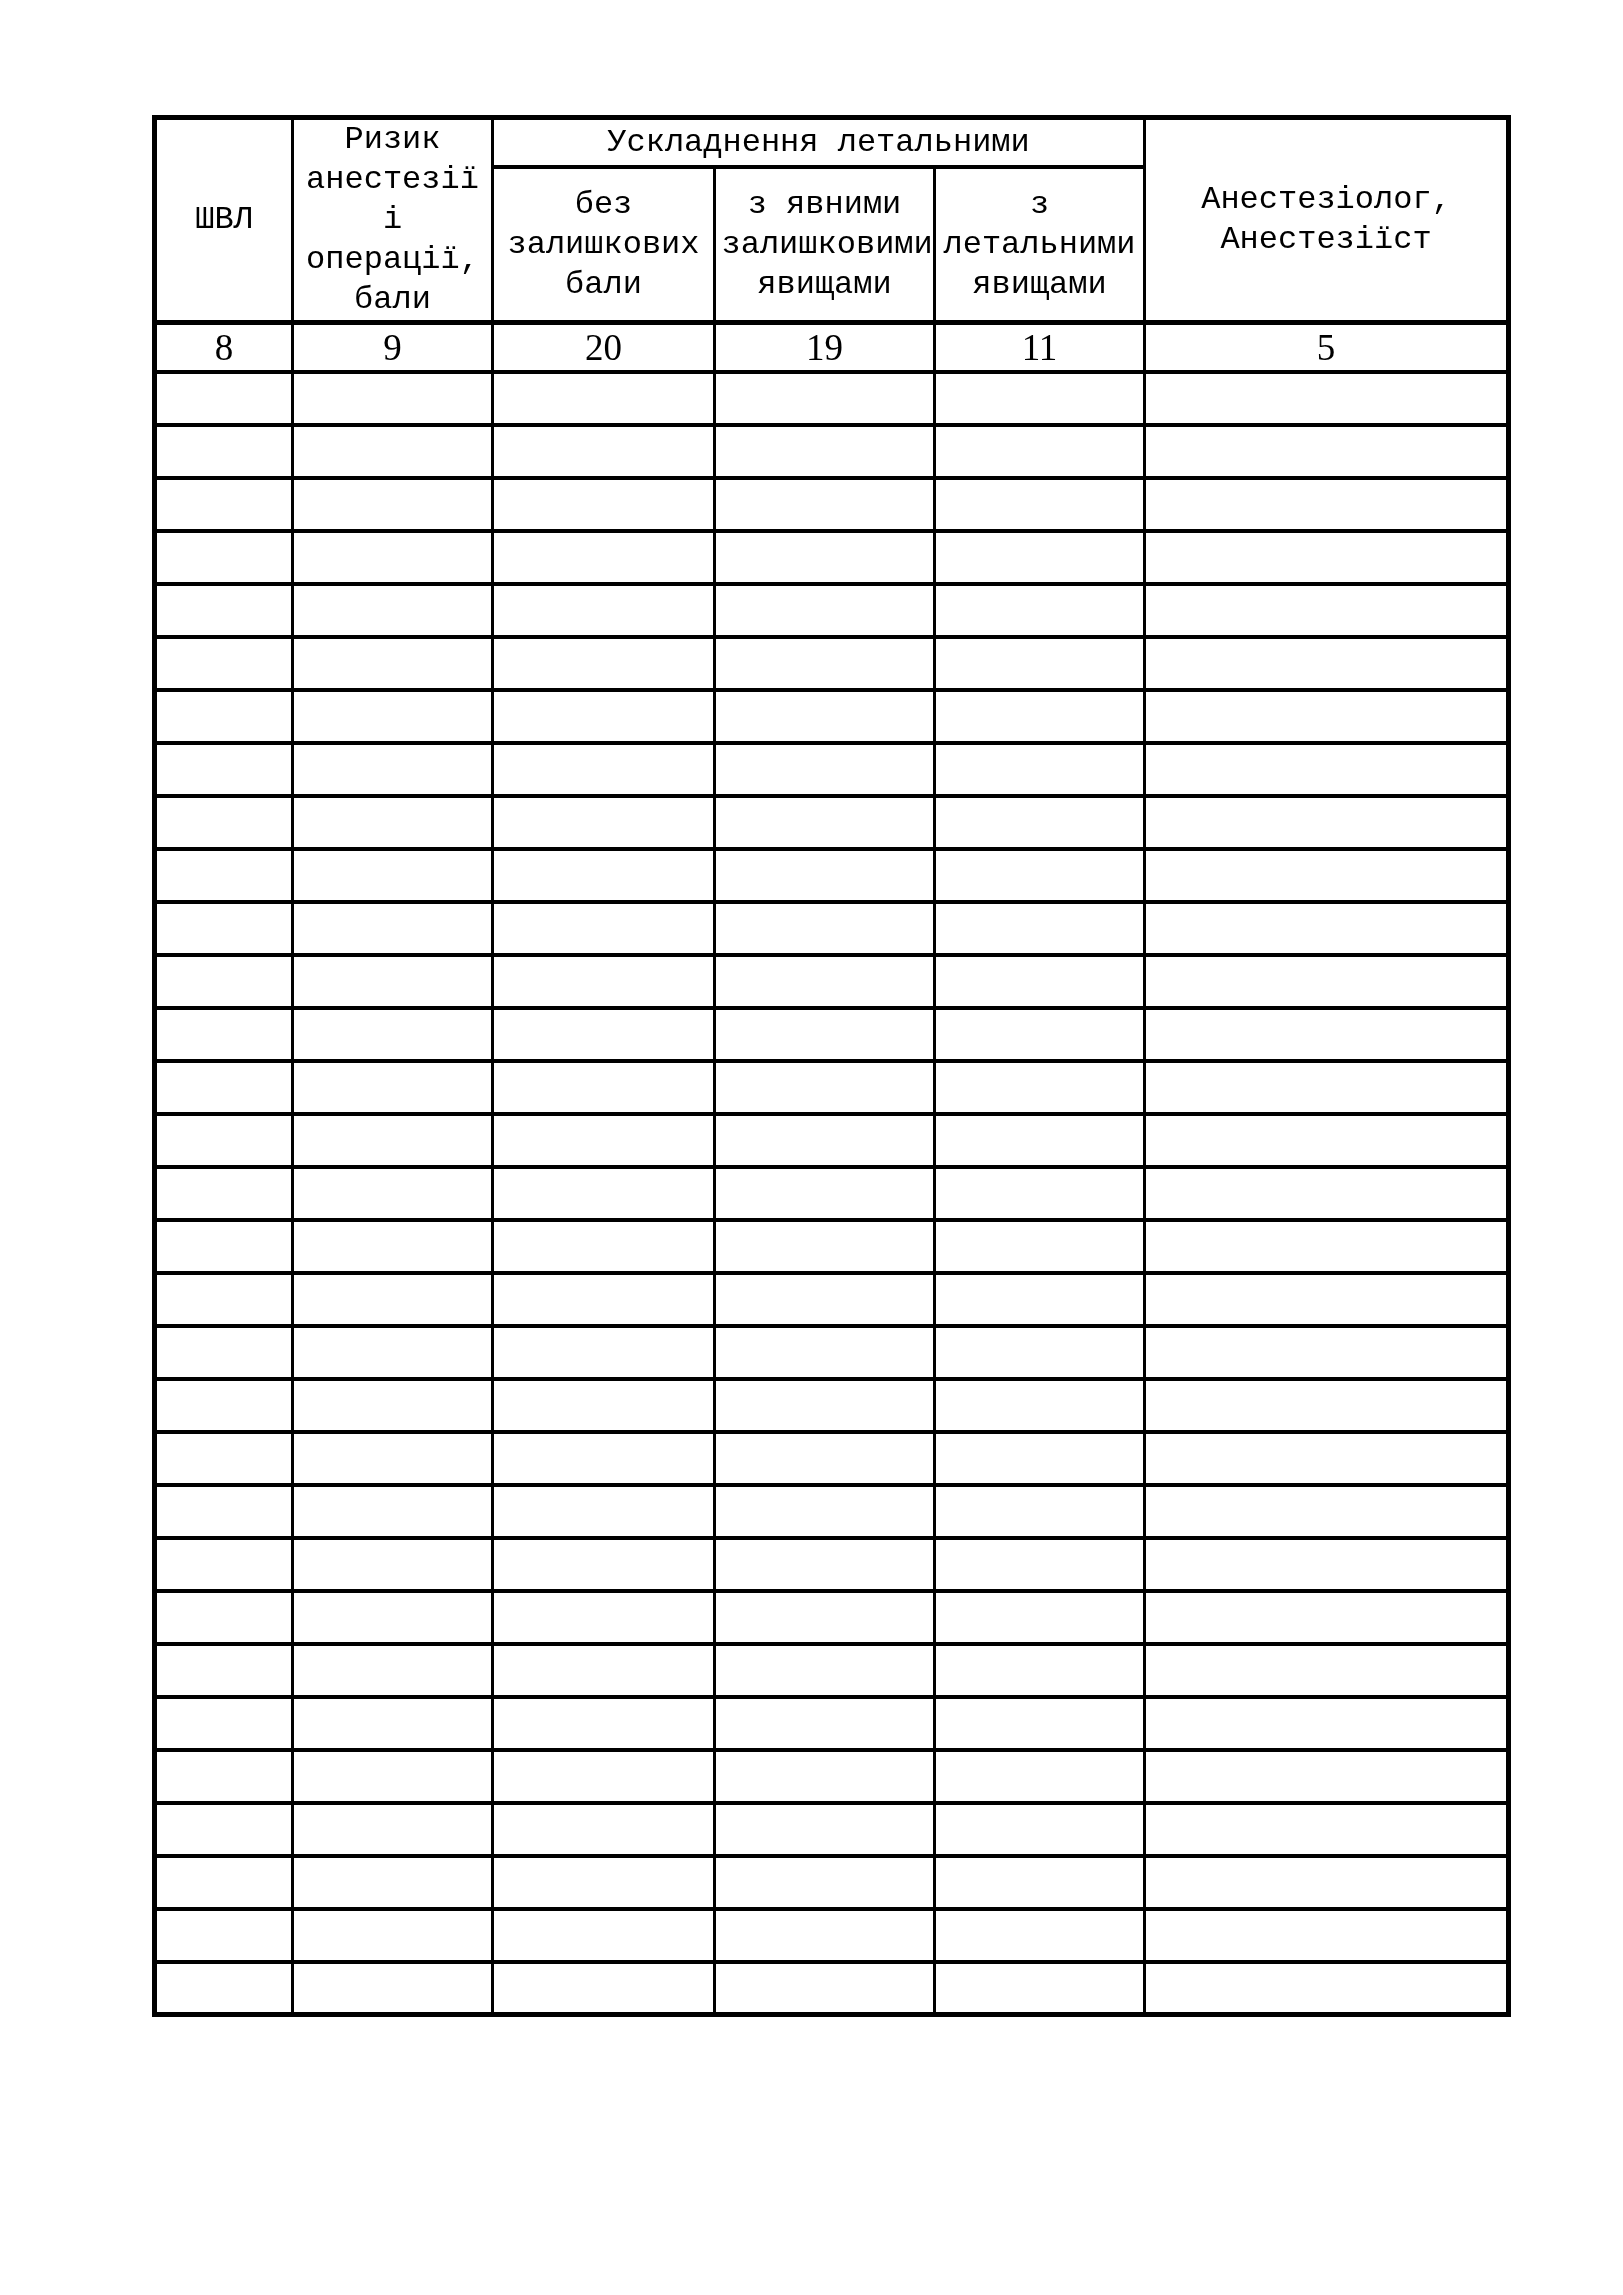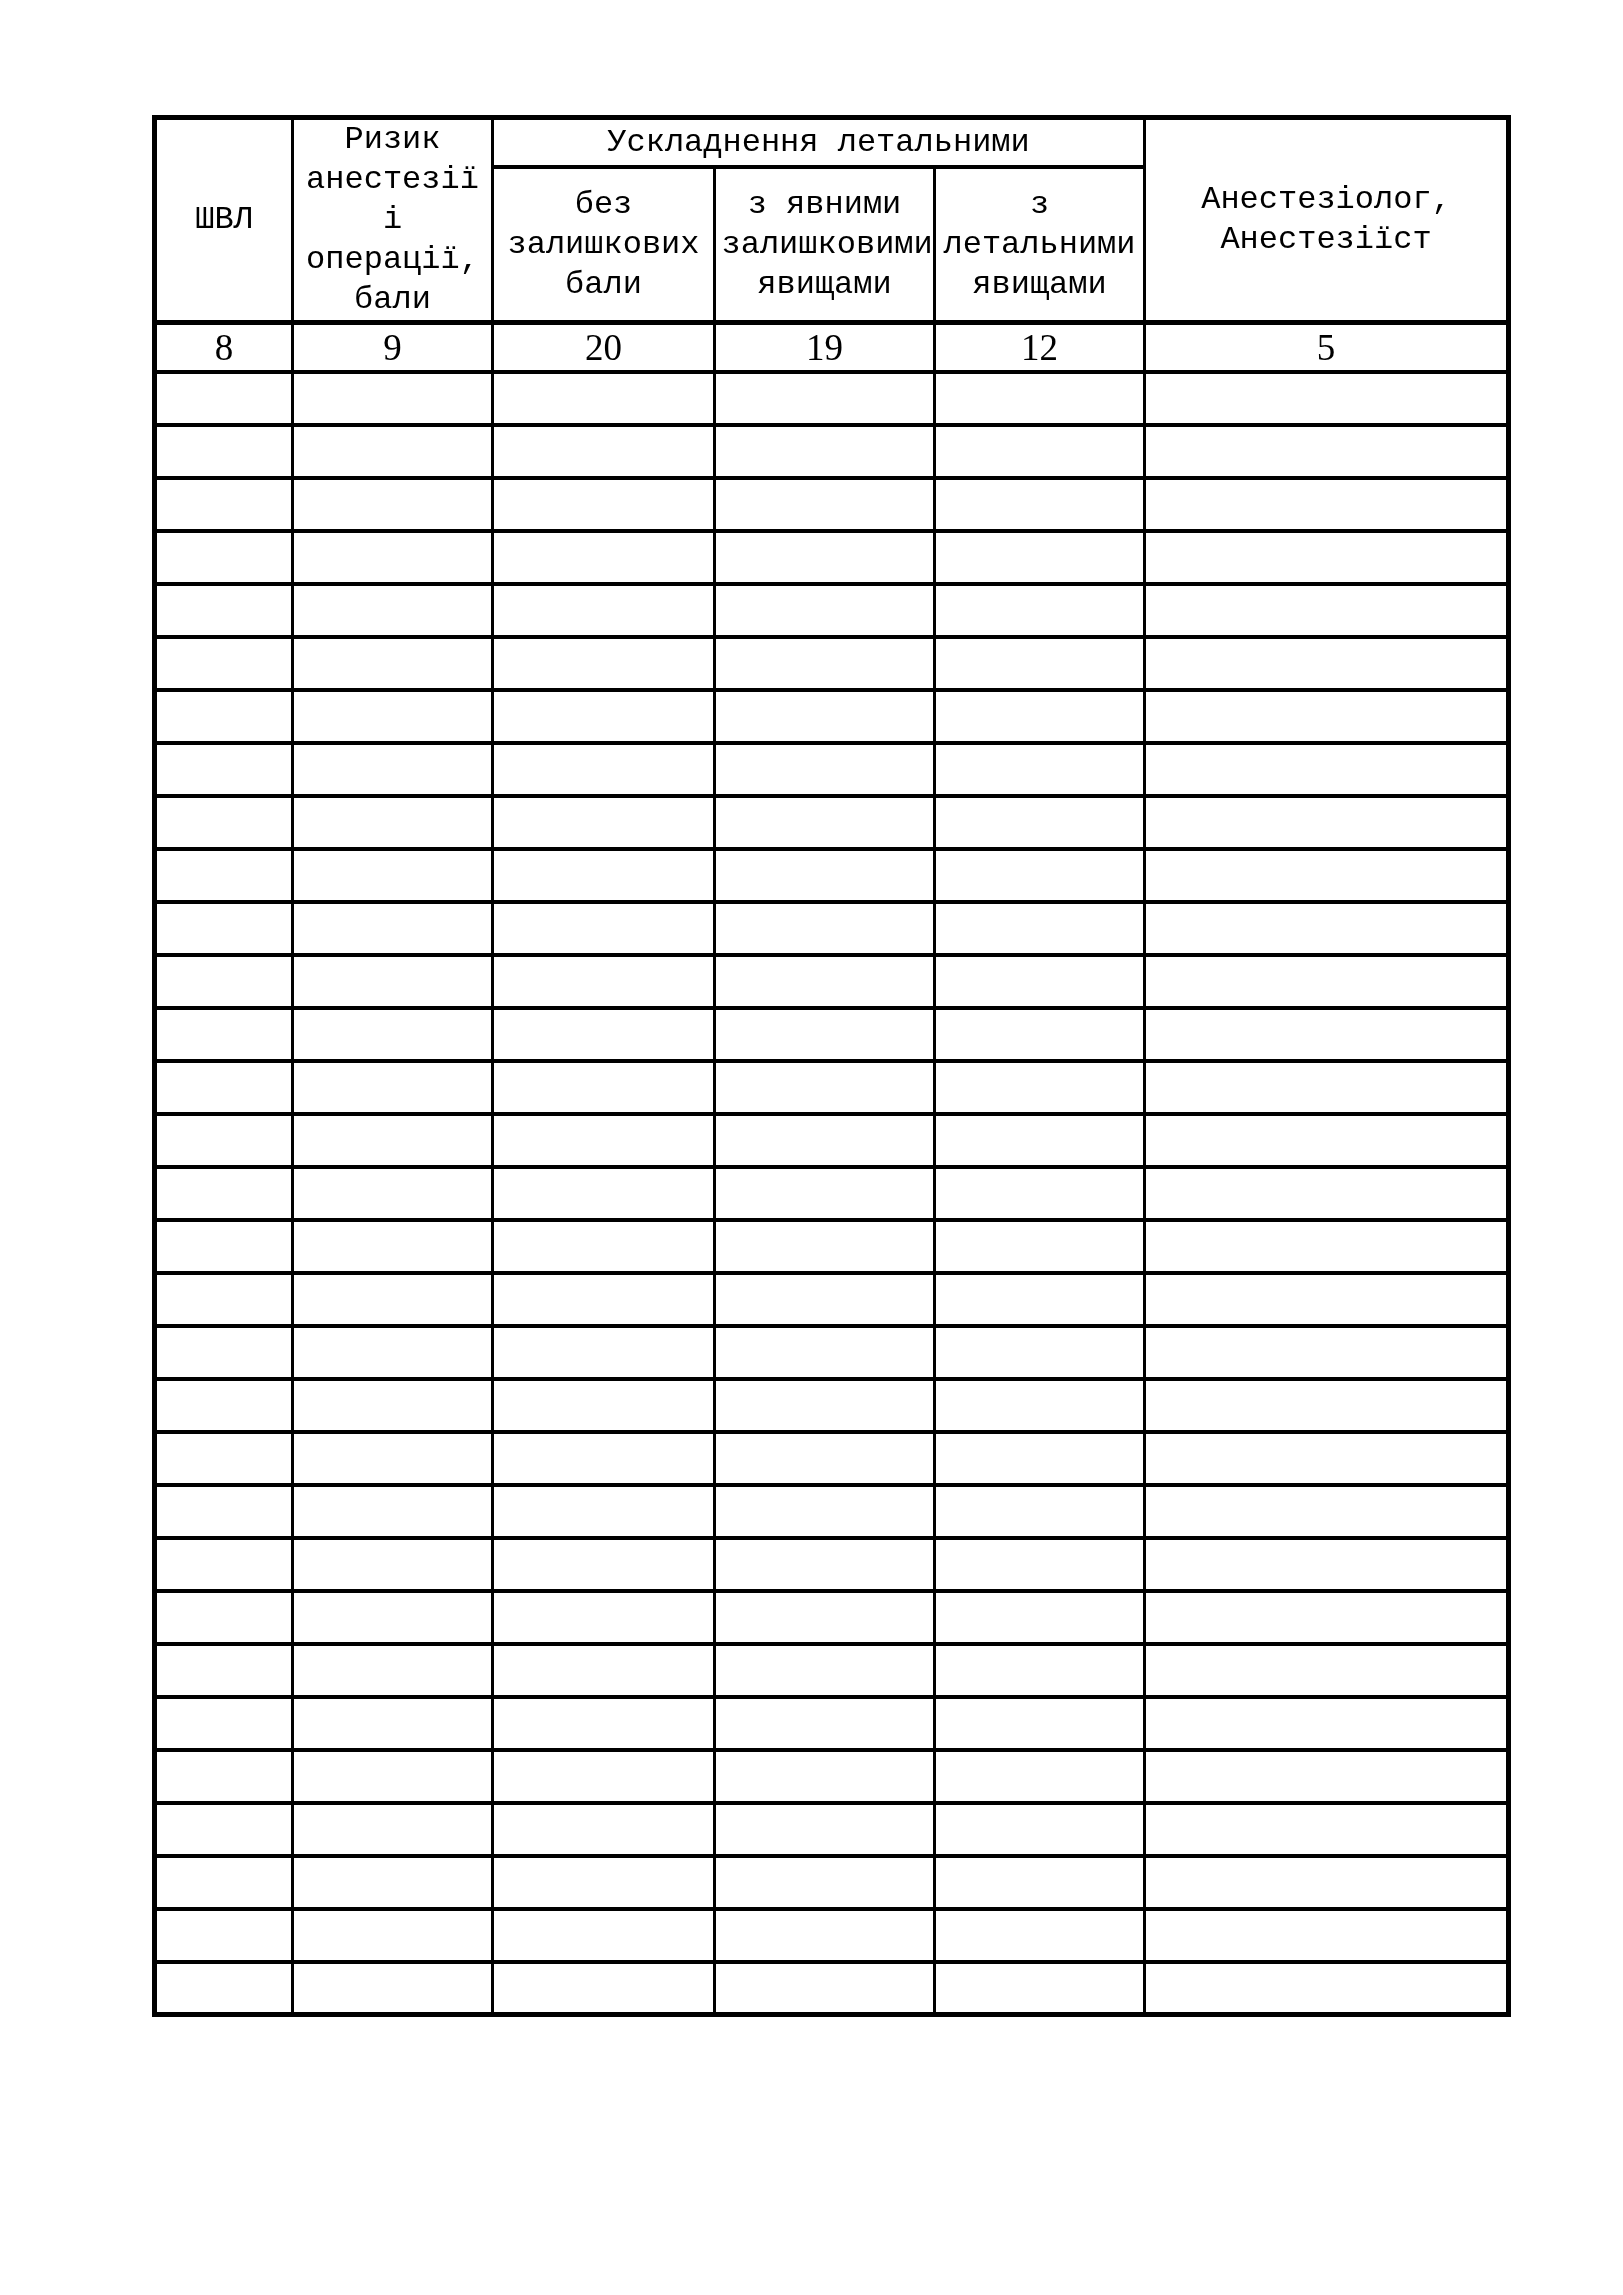--- a/index.html
+++ b/index.html
@@ -96,21 +96,21 @@
 залишковими
 явищами</th>
           <th>з летальними
 явищами</th>
         </tr>
         <tr class="number-row">
           <td>8</td>
           <td>9</td>
           <td>20</td>
           <td>19</td>
-          <td>12</td>
+          <td>11</td>
           <td>5</td>
         </tr>
       </thead>
       <tbody>
           <tr class="data-row">
             <td></td>
             <td></td>
             <td></td>
             <td></td>
             <td></td>

